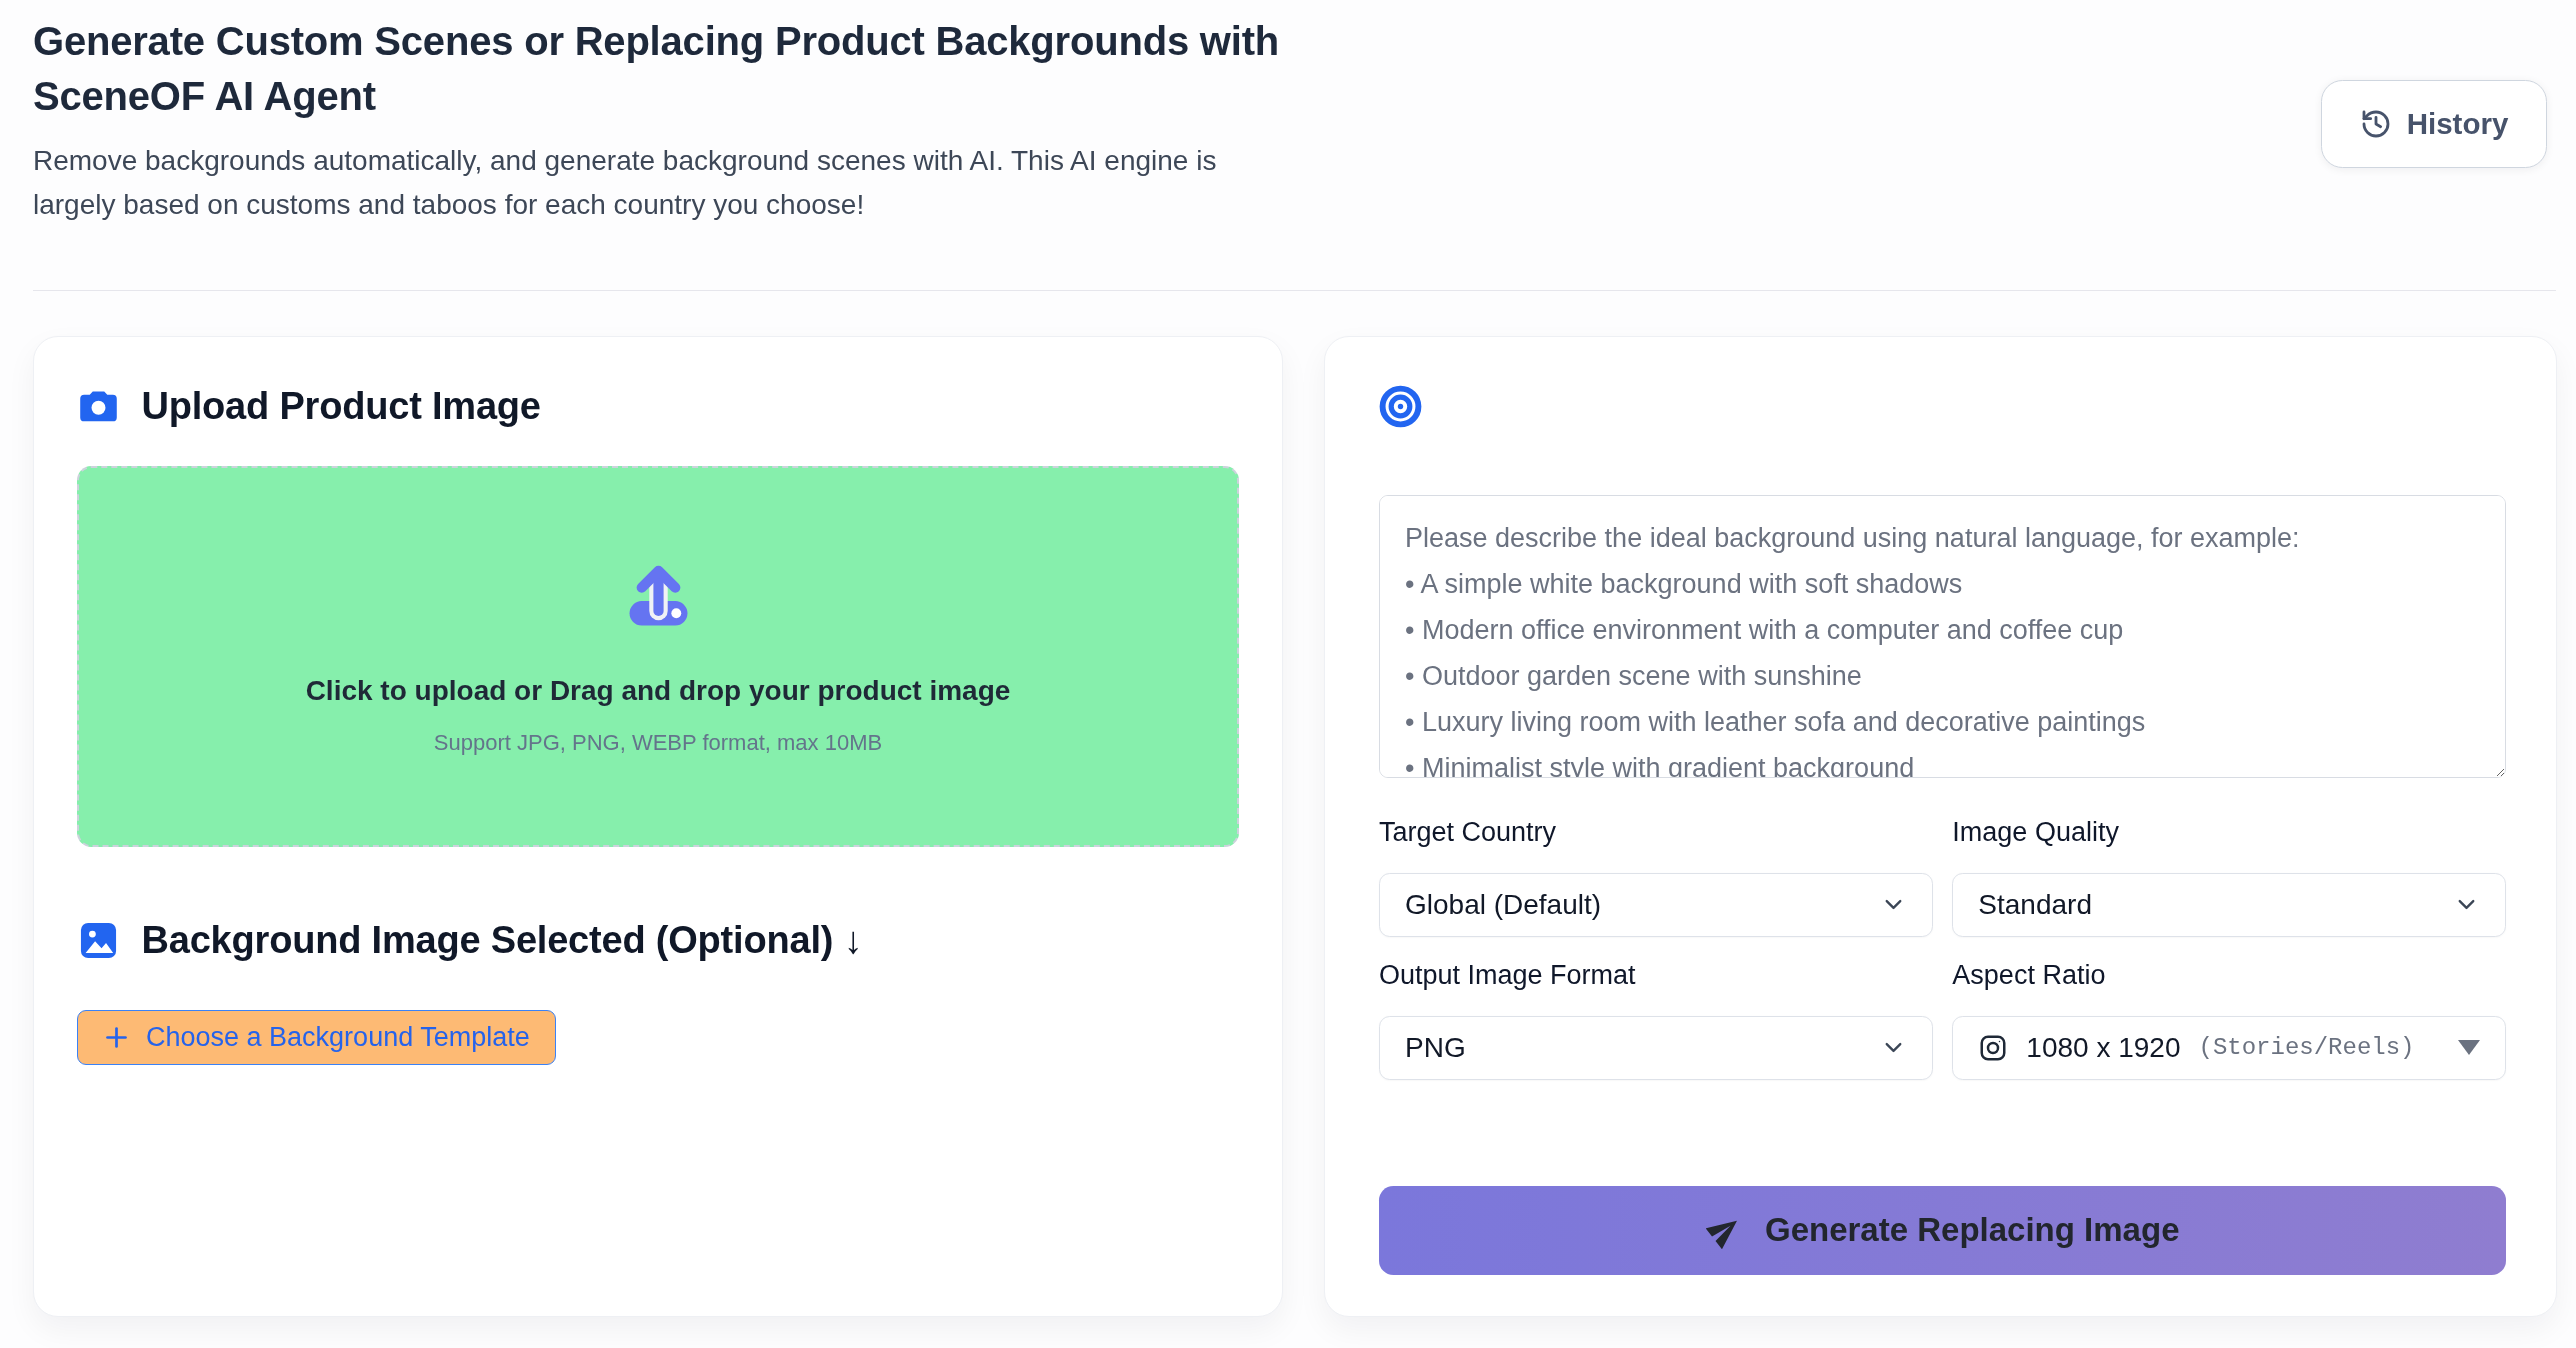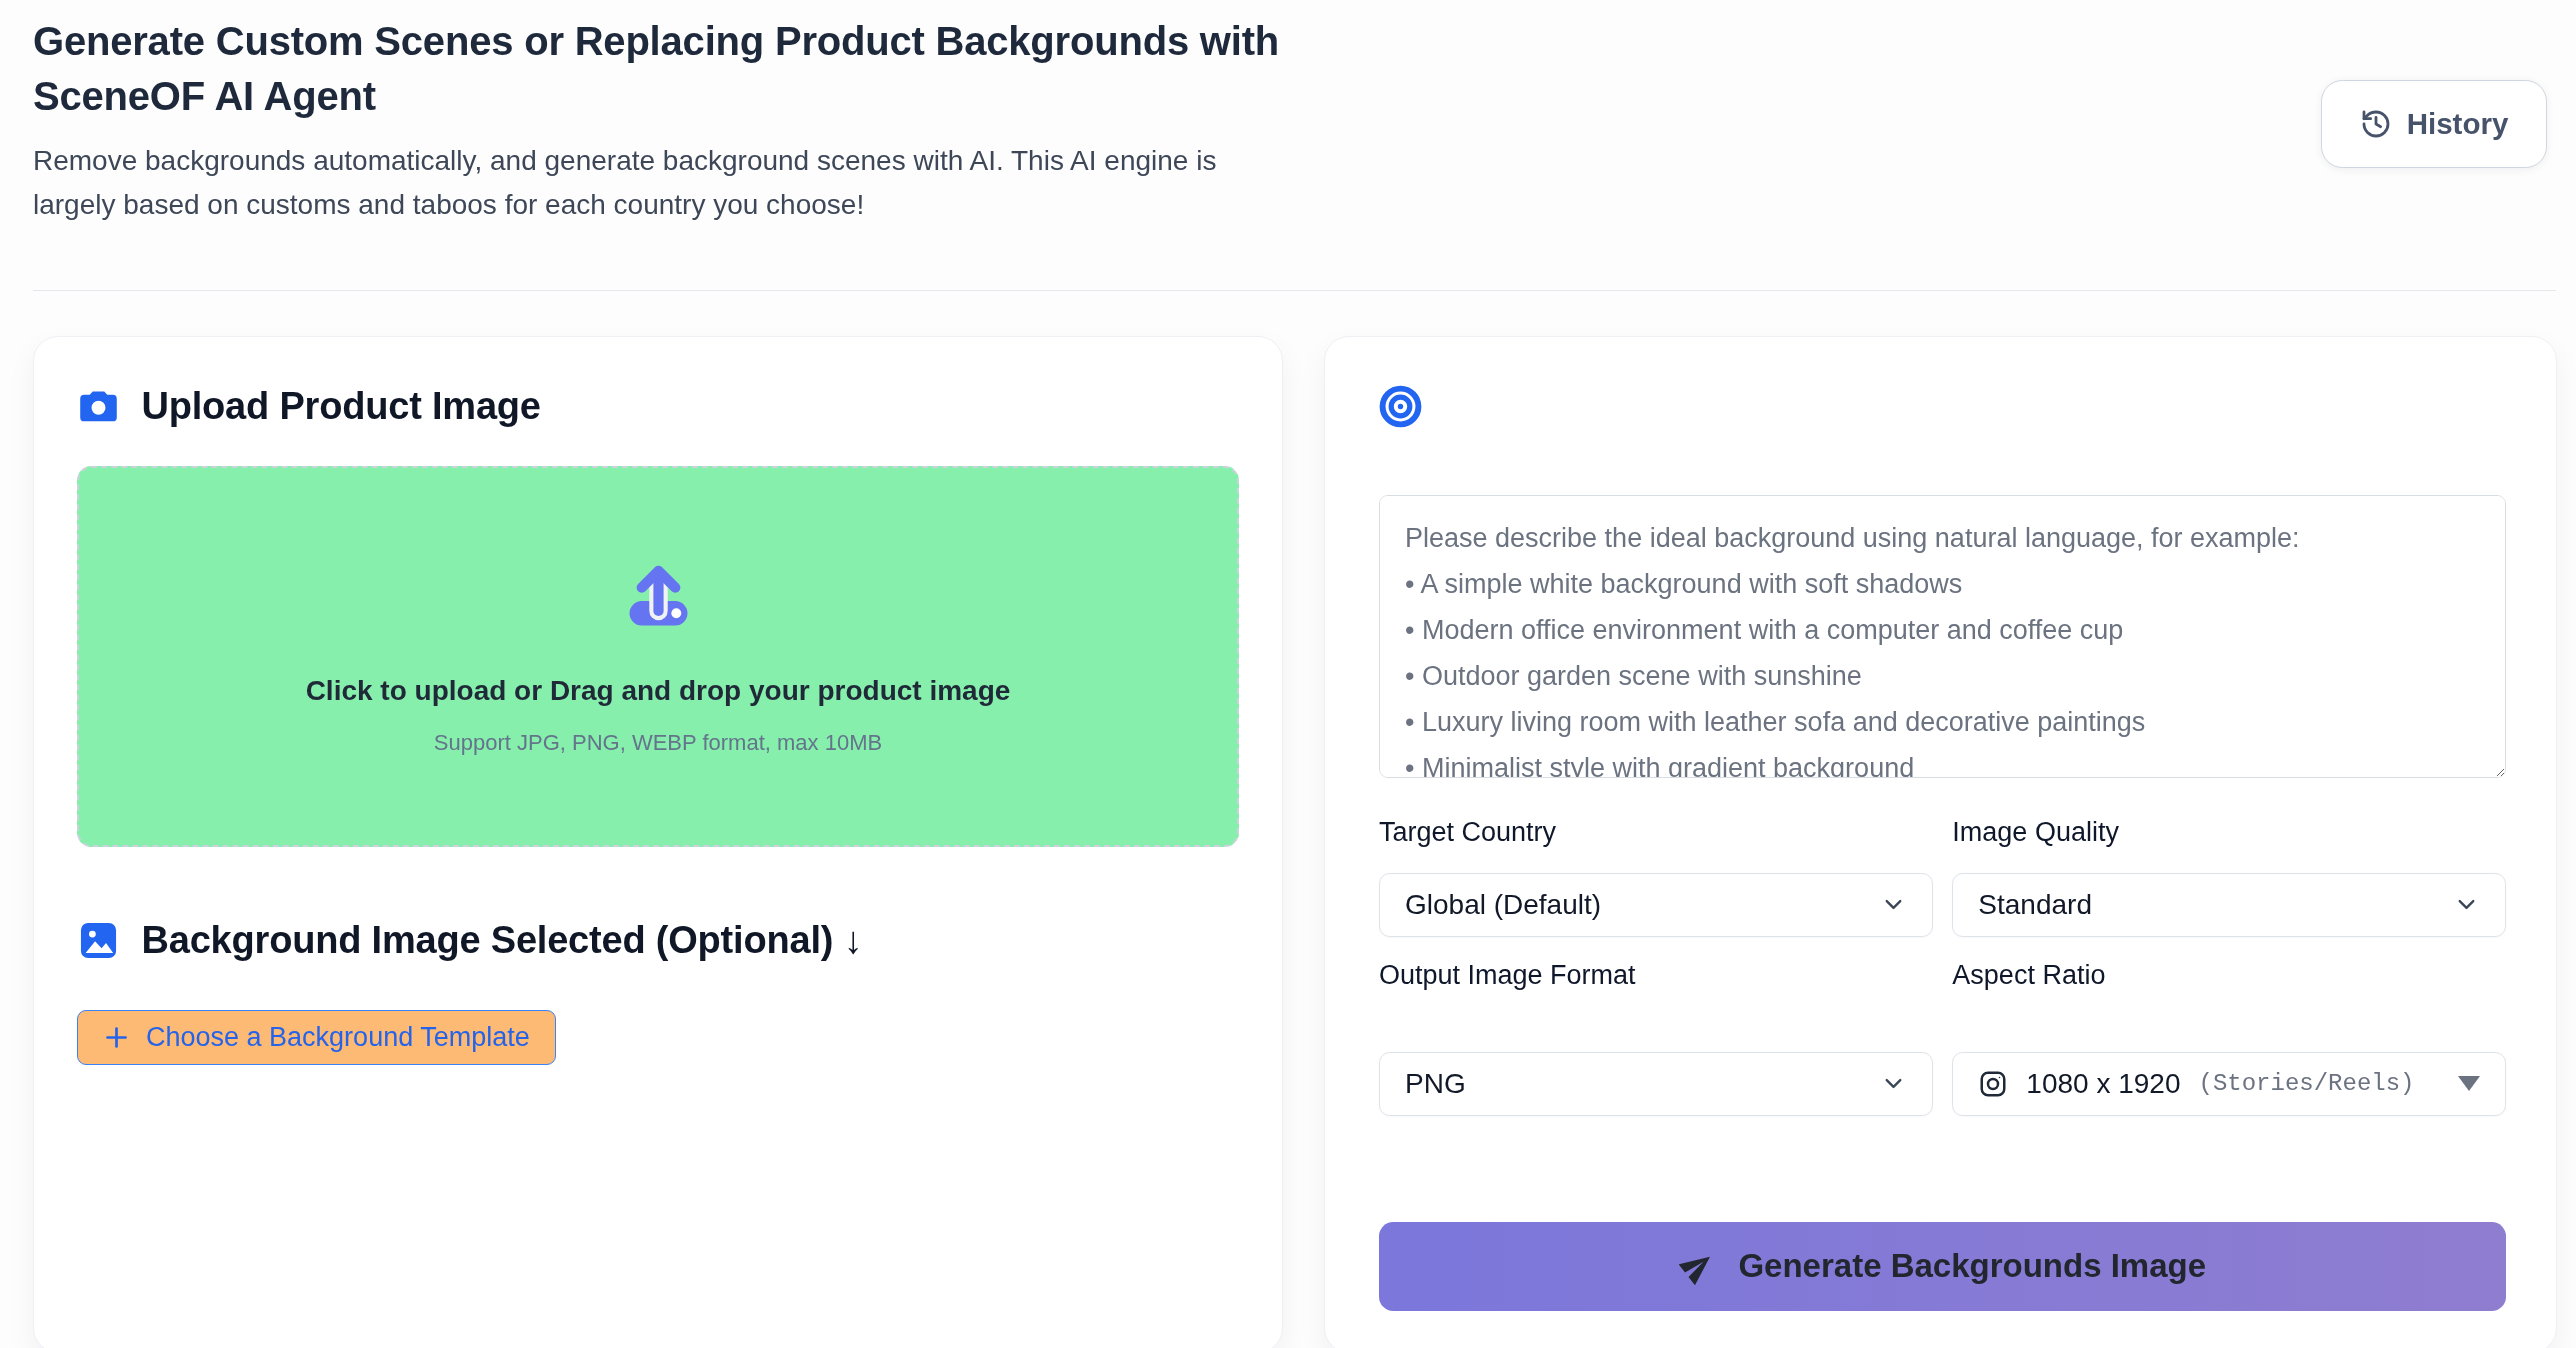--- a/index.html
+++ b/index.html
@@ -72,21 +72,21 @@
     margin-top: 67px; width: 100%; height: 283px;
     border: 1.3px solid #d8dce3; border-radius: 9px;
     padding: 19.7px 25px;
     font-family: "Liberation Sans", sans-serif;
     font-size: 27px; line-height: 46px; color: #374151;
     resize: both; outline: none; display: block;
   }
   .scene-textarea::placeholder { color: #6b7280; }
   .fields { display: grid; grid-template-columns: 1fr 1fr; column-gap: 19.7px; row-gap: 0; margin-top: 39px; }
   .field { display: flex; flex-direction: column; }
-  .field.row2 { margin-top: 23px; gap: 36px; }
+  .field.row2 { margin-top: 23px; }
   .field-label { font-size: 27px; font-weight: 500; color: #0f172a; }
   .select {
     margin-top: 25px; height: 64px;
     display: flex; align-items: center; justify-content: space-between;
     border: 1.3px solid #dee2e9; border-radius: 10.7px;
     background: #fff; padding: 0 25px;
     font-size: 28px; color: #111827; cursor: pointer;
     box-shadow: 0 0.9px 1.8px rgba(15,23,42,.03);
   }
   .select-left { display: flex; align-items: center; gap: 18px; }
@@ -253,19 +253,19 @@
           </div>
         </div>
       </div>
 
       <button class="generate-btn">
         <span class="icon">
           <svg width="38" height="38" viewBox="0 0 24 24" fill="#22262e">
             <path d="M3 20.4 21.6 12 3 3.6l0 6.6L16.4 12 3 13.8z" transform="rotate(-38 12 12)"></path>
           </svg>
         </span>
-        <span>Generate Backgrounds Image</span>
+        <span>Generate Replacing Image</span>
       </button>
     </section>
 
   </div>
 </div>
 
 
 </body></html>

